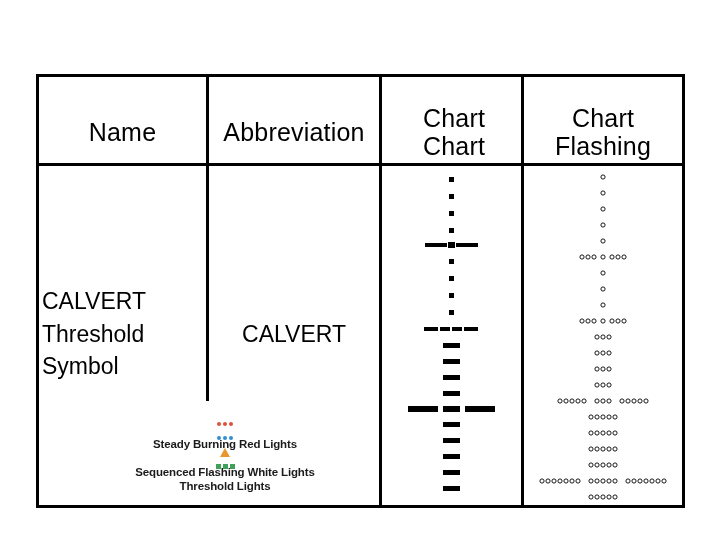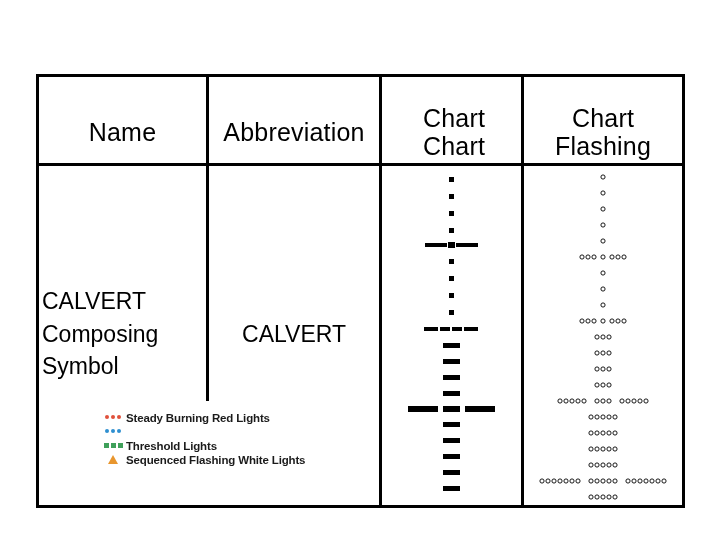--- a/index.html
+++ b/index.html
@@ -129,23 +129,24 @@
   
   .legend {
     position: absolute;
     left: 100px;
     top: 411px;
     width: 250px;
     height: 72px;
   }
   .legend-row {
     display: flex;
-    align-items: flex-start;
+    align-items: center;
     height: 14px;
     margin-bottom: 0px;
+    flex-direction: column;
   }
   .legend-mark {
     width: 26px;
     height: 12px;
     flex: 0 0 26px;
     display: flex;
     align-items: center;
     justify-content: center;
     gap: 2px;
   }
@@ -207,21 +208,21 @@
 
     <div class="hdr h-real">
       <span>
         <span>Chart</span><br>
         <span>Flashing</span>
       </span>
     </div>
 
     <div class="cell-name">
       <span class="ln">CALVERT</span>
-      <span class="ln">Composing</span>
+      <span class="ln">Threshold</span>
       <span class="ln">Symbol</span>
     </div>
 
     <div class="cell-abbr">
       <span>CALVERT</span>
     </div>
 
     <div class="cell-sym">
       <svg class="symbol-svg" viewBox="0 0 139 342">
         <g fill="#000">
@@ -387,29 +388,29 @@
       <span class="legend-mark">
         <span class="dot" style="background:#2f8fd0"></span>
         <span class="dot" style="background:#2f8fd0"></span>
         <span class="dot" style="background:#2f8fd0"></span>
       </span>
     </div>
 
 
     <div class="legend-row">
       <span class="legend-mark">
+        <span class="tri" style="border-bottom:9px solid #e8962e"></span>
+      </span>
+      <span class="legend-label">Sequenced Flashing White Lights</span>
+    </div>
+
+    <div class="legend-row">
+      <span class="legend-mark">
         <span class="sq" style="background:#3fa05a"></span>
         <span class="sq" style="background:#3fa05a"></span>
         <span class="sq" style="background:#3fa05a"></span>
       </span>
       <span class="legend-label">Threshold Lights</span>
     </div>
 
-    <div class="legend-row">
-      <span class="legend-mark">
-        <span class="tri" style="border-bottom:9px solid #e8962e"></span>
-      </span>
-      <span class="legend-label">Sequenced Flashing White Lights</span>
-    </div>
-
   </div>
 
 </div>
 
 </body></html>

